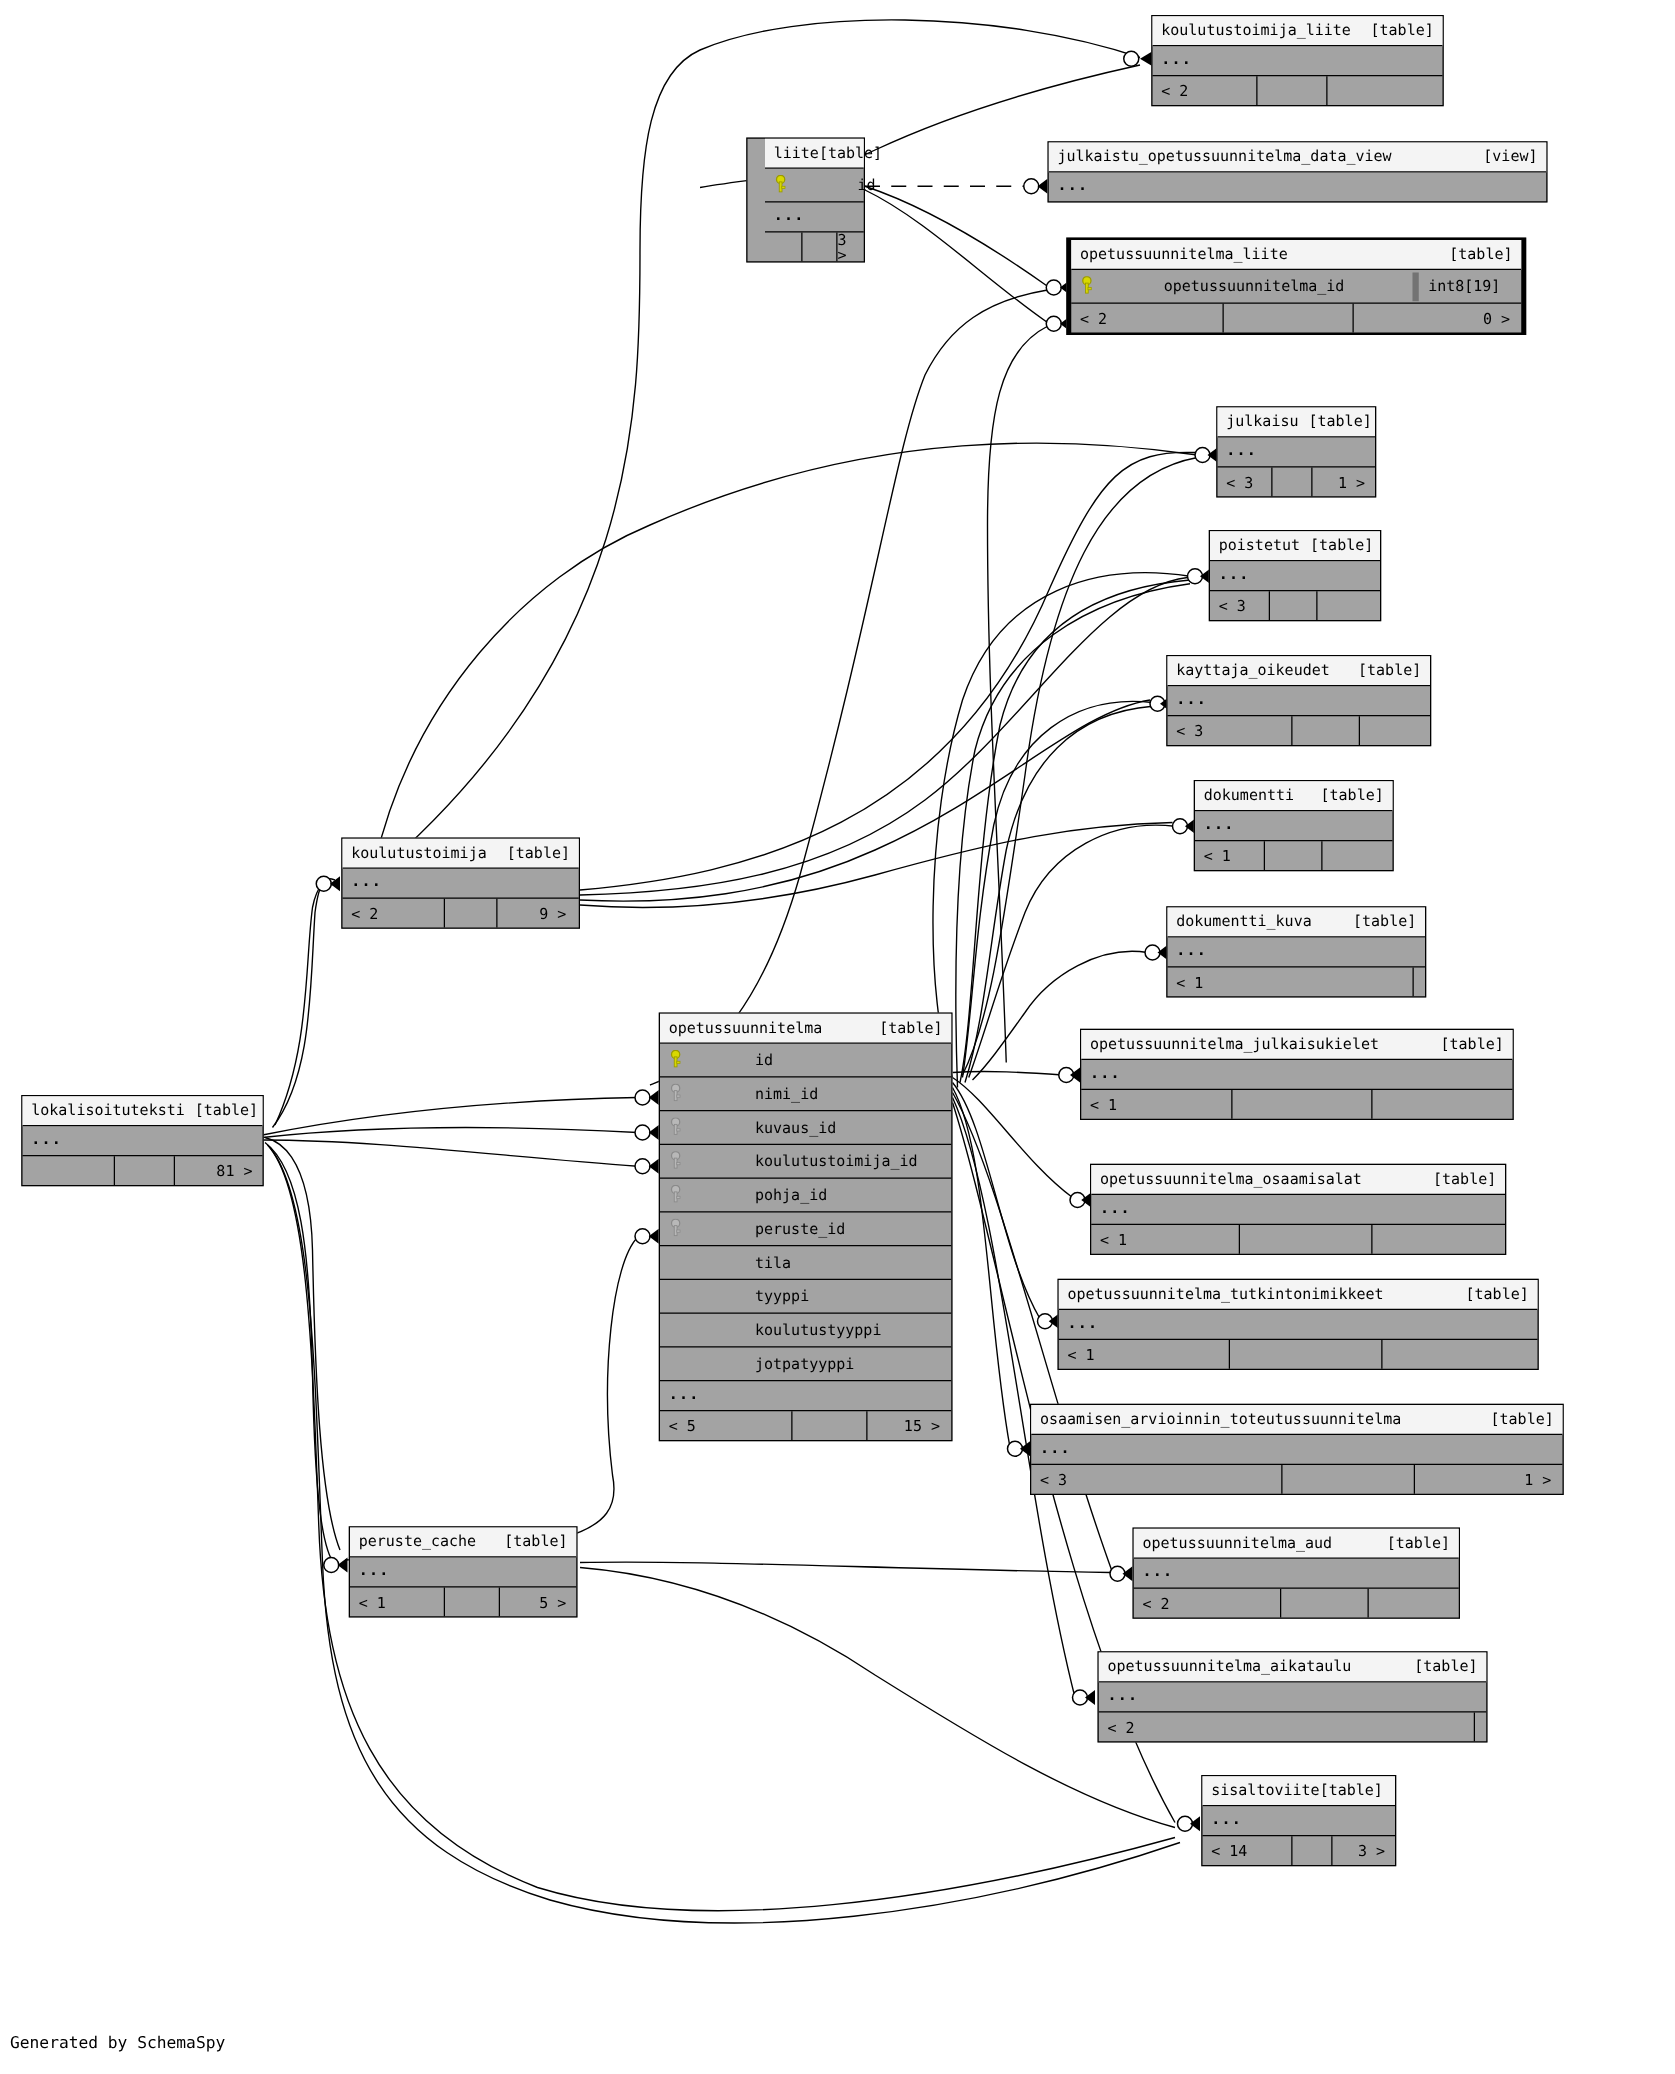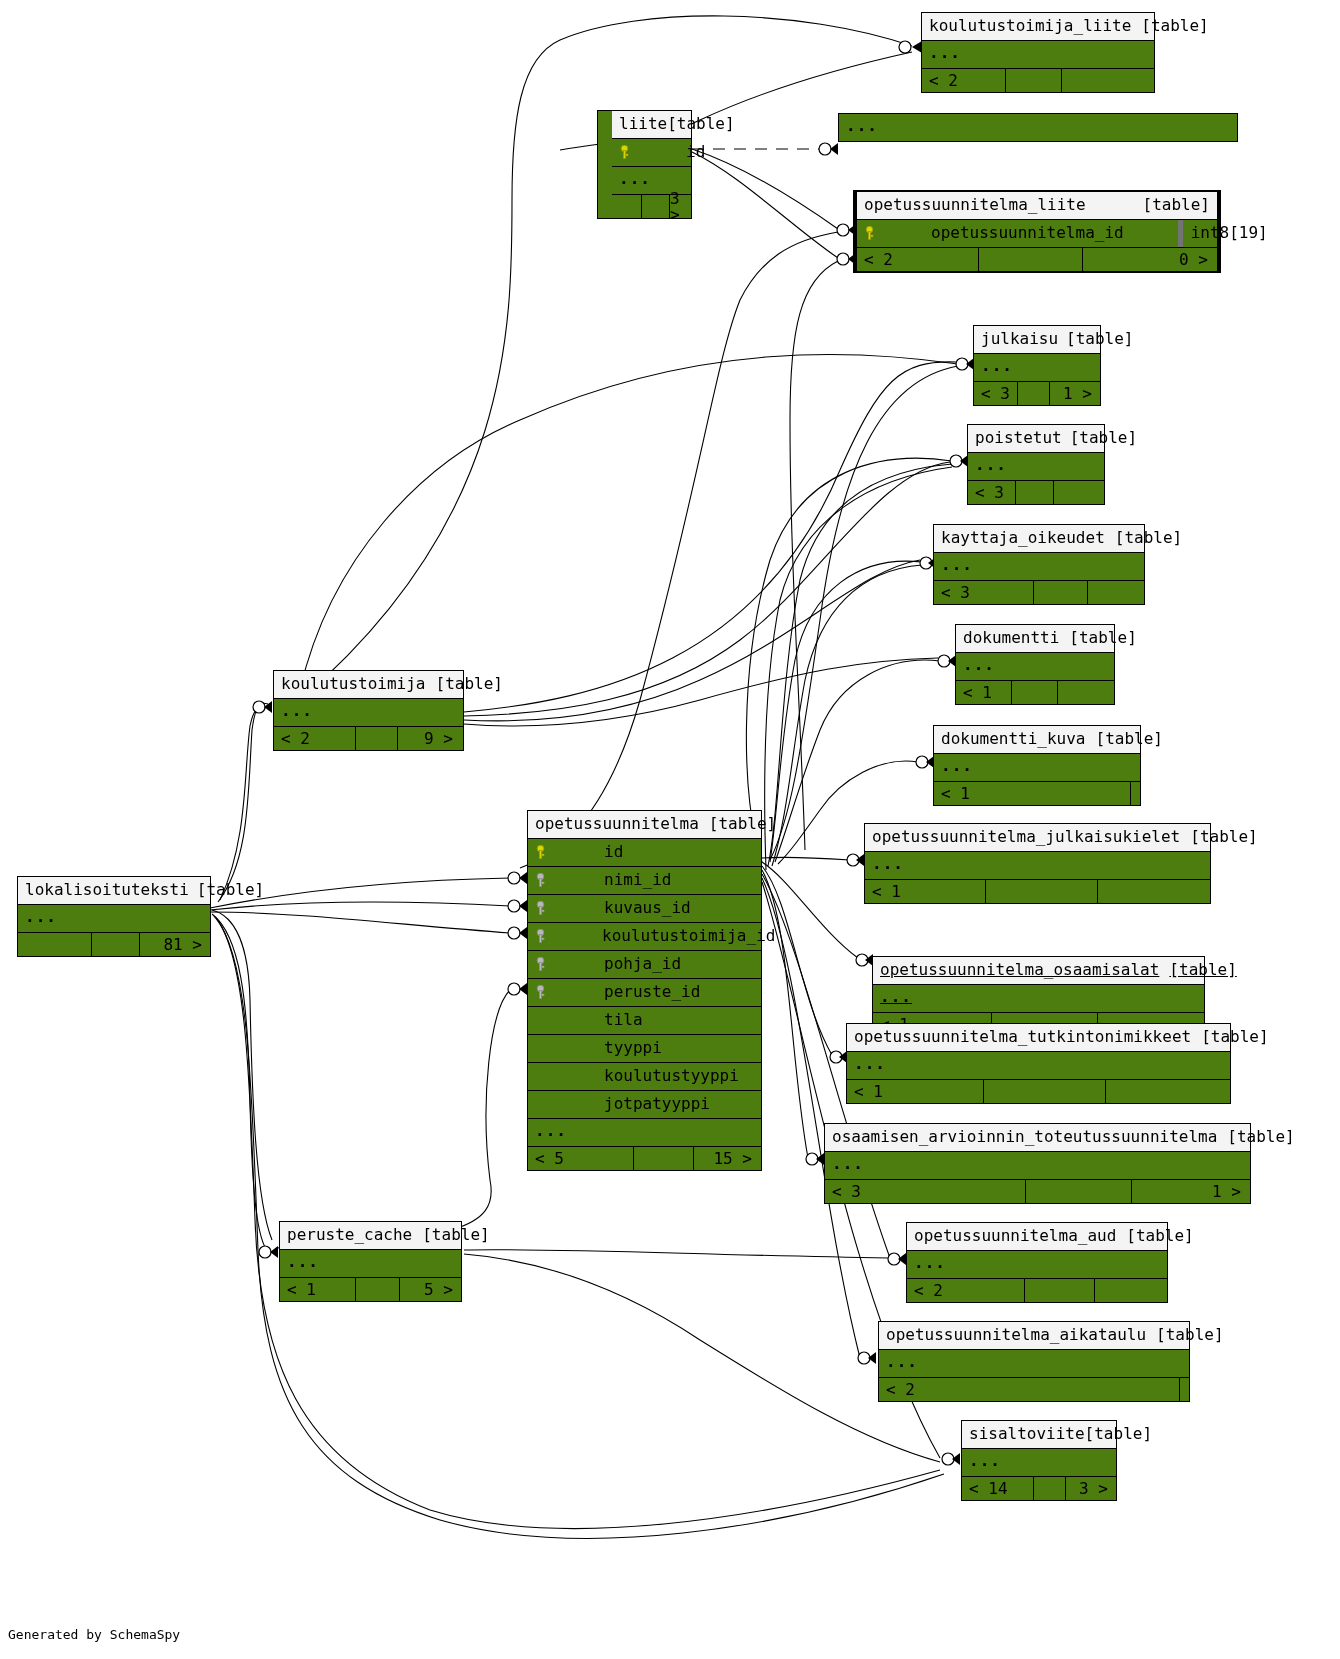--- a/index.html
+++ b/index.html
@@ -17,22 +17,22 @@
   }
   #edges {
     position: absolute;
     left: 0; top: 0;
     width: 1340px; height: 1659px;
     pointer-events: none;
   }
   .tbl {
     position: absolute;
     border: 1px solid #000000;
-    background: #4d7c0f;
-    font-size: 16px;
+    background: #a3a3a3;
+    font-size: 12px;
     line-height: 1;
     z-index: 5;
   }
   .tbl.emph {
     border-left: 4px solid #000000;
     border-right: 4px solid #000000;
     border-top: 2px solid #000000;
     border-bottom: 2px solid #000000;
   }
   .t-head {
@@ -255,20 +255,24 @@
     </div>
     <div class="t-dots">...</div>
     <div class="t-foot">
       <span class="fl" style="flex:0 0 30px;"></span>
       <span class="fm" style="flex:0 0 28px;"></span>
       <span class="fr" style="flex:1 1 0;padding-right:8px;">3 &gt;</span>
     </div>
   </div>
 
   <div class="tbl" style="left:838px; top:113px; width:400px;">
+    <div class="t-head">
+      <span class="nm">julkaistu_opetussuunnitelma_data_view</span>
+      <span class="kind">[view]</span>
+    </div>
     <div class="t-dots" style="border-bottom:none;">...</div>
   </div>
 
   <div class="tbl emph" style="left:853px; top:190px; width:368px;">
     <div class="t-head">
       <span class="nm">opetussuunnitelma_liite</span>
       <span class="kind">[table]</span>
     </div>
     <div class="t-row">
       <span class="key">
@@ -359,21 +363,21 @@
       <span class="kind">[table]</span>
     </div>
     <div class="t-dots">...</div>
     <div class="t-foot">
       <span class="fl">&lt; 1</span>
       <span class="fm" style="flex:0 0 112px;"></span>
       <span class="fr" style="flex:0 0 112px;"></span>
     </div>
   </div>
 
-  <div class="tbl" style="left:872px; top:956px; width:333px;text-decoration:underline;">
+  <div class="tbl" style="left:872px; top:931px; width:333px;">
     <div class="t-head">
       <span class="nm">opetussuunnitelma_osaamisalat</span>
       <span class="kind">[table]</span>
     </div>
     <div class="t-dots">...</div>
     <div class="t-foot">
       <span class="fl">&lt; 1</span>
       <span class="fm" style="flex:0 0 106px;"></span>
       <span class="fr" style="flex:0 0 106px;"></span>
     </div>

